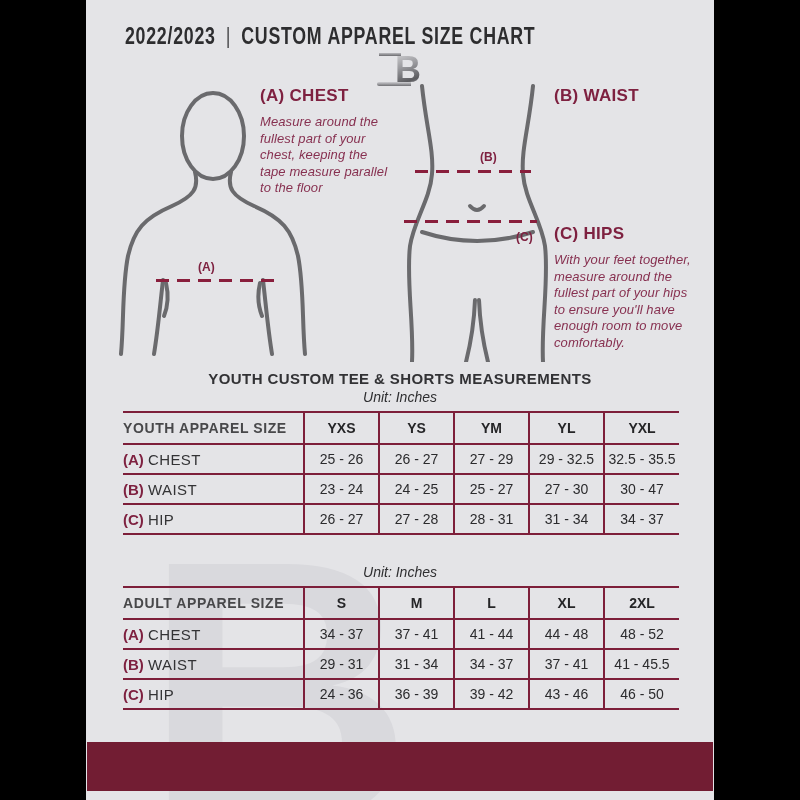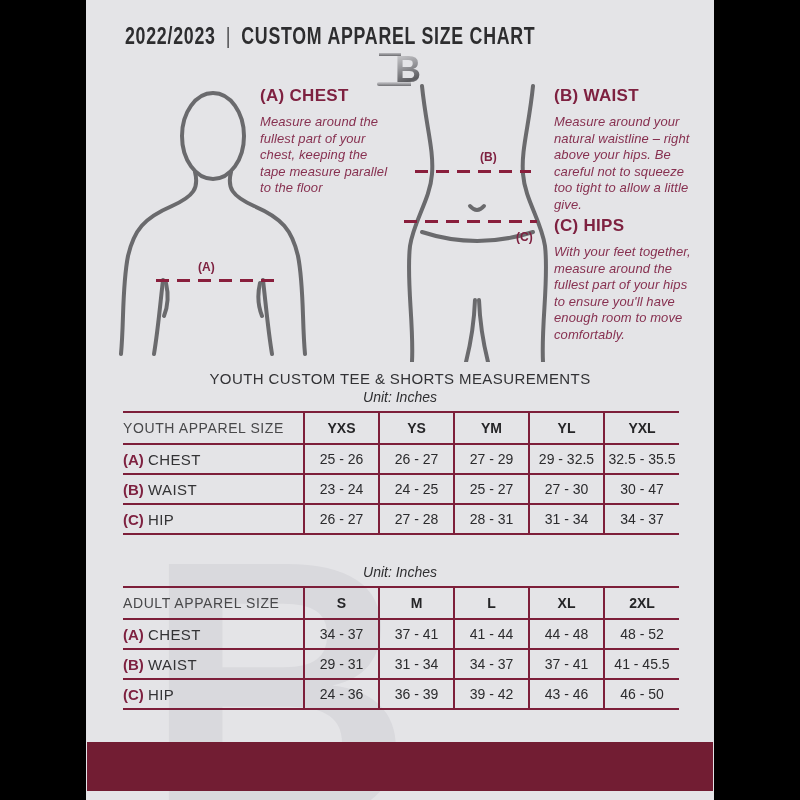--- a/index.html
+++ b/index.html
@@ -30,33 +30,33 @@
   .dashline{position:absolute;height:3px;z-index:2;
             background:repeating-linear-gradient(90deg,#891e3c 0 13px,transparent 13px 21px);}
   .marker{position:absolute;z-index:2;font-size:12px;font-weight:700;color:#7e2140;}
 
   
   .guide-block{position:absolute;z-index:2;}
   .guide-heading{font-size:17px;font-weight:700;color:#7e2140;letter-spacing:.3px;margin:0 0 8px 0;}
   .guide-body{font-size:13px;font-style:italic;color:#873050;line-height:1.27;margin:0;letter-spacing:.1px;}
 
   
-  .tbl-title{position:absolute;width:100%;text-align:center;font-size:15px;font-weight:400;
+  .tbl-title{position:absolute;width:100%;text-align:center;font-size:15px;font-weight:700;
              color:#323235;letter-spacing:.4px;z-index:2;}
   .tbl-unit{position:absolute;width:100%;text-align:center;font-size:14px;font-style:italic;
             color:#2f2f31;z-index:2;}
   table.size-table{position:absolute;left:37px;width:556px;border-collapse:collapse;table-layout:fixed;z-index:2;}
   table.size-table col.c-label{width:181px;}
   table.size-table col.c-size{width:75px;}
   table.size-table th,table.size-table td{border-top:2px solid #7d1f3a;border-bottom:2px solid #7d1f3a;
       padding:0;background:transparent;}
   table.size-table th+th,table.size-table td+td{border-left:2px solid #7d1f3a;}
   table.size-table tr.hdr th{height:30px;}
   table.size-table tr.data td{height:28px;}
-  .col-hdr-label{font-size:14px;font-weight:400;color:#48484a;letter-spacing:.6px;text-align:left;padding-left:13px;}
+  .col-hdr-label{font-size:14px;font-weight:700;color:#48484a;letter-spacing:.6px;text-align:left;padding-left:13px;}
   .col-hdr-size{font-size:14px;font-weight:700;color:#252527;text-align:center;}
   .row-label-cell{text-align:left;padding-left:13px;font-size:15px;color:#333335;}
   .row-marker{font-weight:700;color:#7e2140;}
   .row-label{letter-spacing:.4px;}
   .val-cell{text-align:center;font-size:14px;color:#2b2b2d;}
 
   
   .watermark{position:absolute;left:58px;top:505px;font-size:372px;font-weight:700;line-height:1;
              color:#d9d9dd;z-index:0;user-select:none;}
   .footer-bar{position:absolute;left:1px;top:742px;width:626px;height:49px;background:#721d33;z-index:4;}
@@ -114,24 +114,23 @@
         <path d="M 89 216 C 90 242 94 262 98 278"></path>
       </svg>
       <span class="marker" style="left:90px;top:66px;">(B)</span>
       <div class="dashline" style="left:25px;top:86px;width:116px;"></div>
       <div class="dashline" style="left:14px;top:136px;width:133px;"></div>
       <span class="marker" style="left:126px;top:146px;">(C)</span>
     </div>
 
     <div class="guide-block" style="left:468px;top:86px;width:136px;">
       <p class="guide-heading">(B) WAIST</p>
-      <p class="guide-body">Measure around your natural waistline – right above your hips. Be careful not to squeeze too tight to allow a little give.</p>
-    </div>
-
-    <div class="guide-block" style="left:468px;top:216px;width:142px;">
+    </div>
+
+    <div class="guide-block" style="left:468px;top:224px;width:142px;">
       <p class="guide-heading">(C) HIPS</p>
       <p class="guide-body">With your feet together, measure around the fullest part of your hips to ensure you'll have enough room to move comfortably.</p>
     </div>
 
     <div class="tbl-title" style="top:370px;">YOUTH CUSTOM TEE &amp; SHORTS MEASUREMENTS</div>
     <div class="tbl-unit" style="top:389px;">Unit: Inches</div>
     <table class="size-table" style="top:411px;">
       <colgroup>
         <col class="c-label">
           <col class="c-size">

